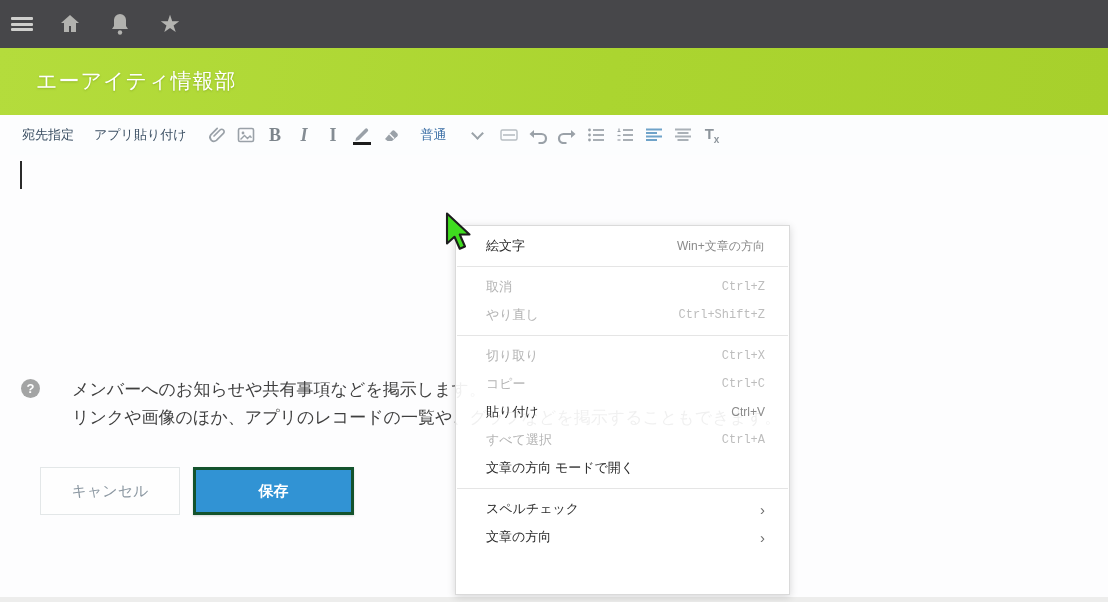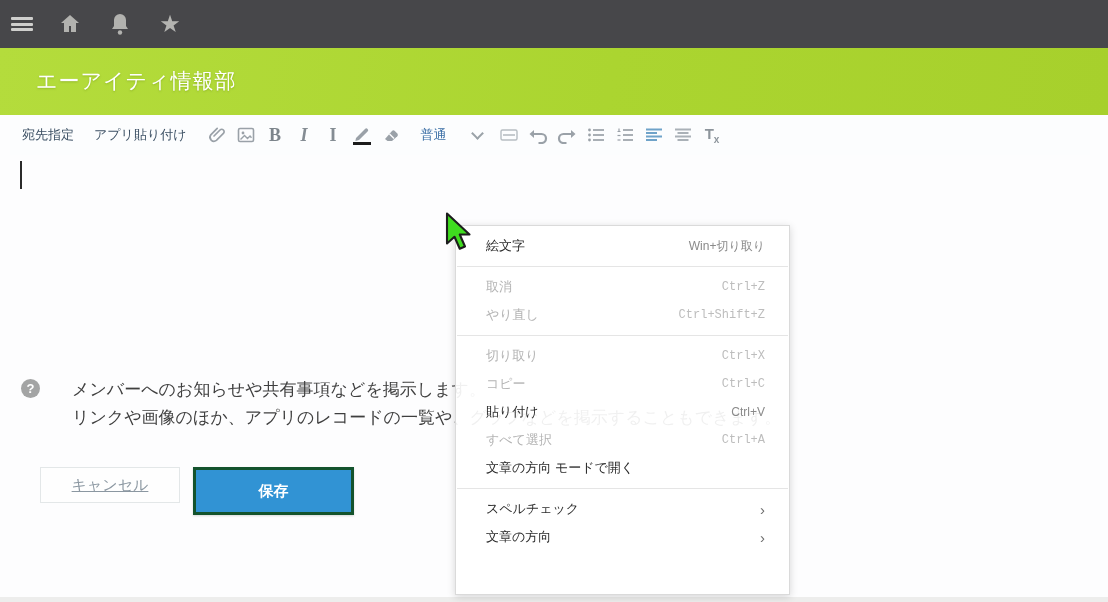--- a/index.html
+++ b/index.html
@@ -58,23 +58,23 @@
     background:#2a2a2a; }
 
   
   .help-icon { position:absolute; left:21px; top:379px; width:19px; height:19px;
     border-radius:50%; background:#a3a4a4; color:#ffffff; font-size:13px;
     font-weight:bold; display:flex; align-items:center; justify-content:center; }
   .help-text { position:absolute; left:72px; top:376px; width:1020px;
     font-size:17px; line-height:28px; color:#3f3f3f; z-index:1; }
 
   
-  .btn-cancel { position:absolute; left:40px; top:467px; width:140px; height:36px;
+  .btn-cancel { position:absolute; left:40px; top:467px; width:140px; height:48px;
     background:#fefefe; border:1px solid #e3e7e8; color:#8b97a1; font-size:15px;
-    display:flex; align-items:center; justify-content:center; cursor:pointer;text-decoration:underline; }
+    display:flex; align-items:center; justify-content:center; cursor:pointer; }
   .btn-save { position:absolute; left:193px; top:467px; width:161px; height:48px;
     background:#3193d4; border:3px solid #14532d; color:#ffffff; font-size:15px;
     font-weight:bold; display:flex; align-items:center; justify-content:center;
     cursor:pointer; box-shadow:0 1px 2px rgba(0,0,0,0.15); }
 
   
   .context-menu { position:absolute; left:455px; top:225px; width:335px;
     height:370px; background:rgba(255,255,255,0.92); border:1px solid #dadada;
     box-shadow:0 2px 8px rgba(0,0,0,0.16); z-index:10; padding-top:6px;
     overflow:hidden; }
@@ -230,21 +230,21 @@
     <div>リンクや画像のほか、アプリのレコードの一覧や、グラフなどを掲示することもできます。</div>
   </div>
 
   <div class="btn-cancel">キャンセル</div>
   <div class="btn-save">保存</div>
 
   <div class="context-menu">
     <div class="menu-items">
         <div class="menu-row">
           <span class="menu-label">絵文字</span>
-          <span class="menu-shortcut">Win+切り取り</span>
+          <span class="menu-shortcut">Win+文章の方向</span>
         </div>
         <div class="menu-sep"></div>
         <div class="menu-row disabled">
           <span class="menu-label">取消</span>
           <span class="menu-shortcut">Ctrl+Z</span>
         </div>
         <div class="menu-row disabled">
           <span class="menu-label">やり直し</span>
           <span class="menu-shortcut">Ctrl+Shift+Z</span>
         </div>

